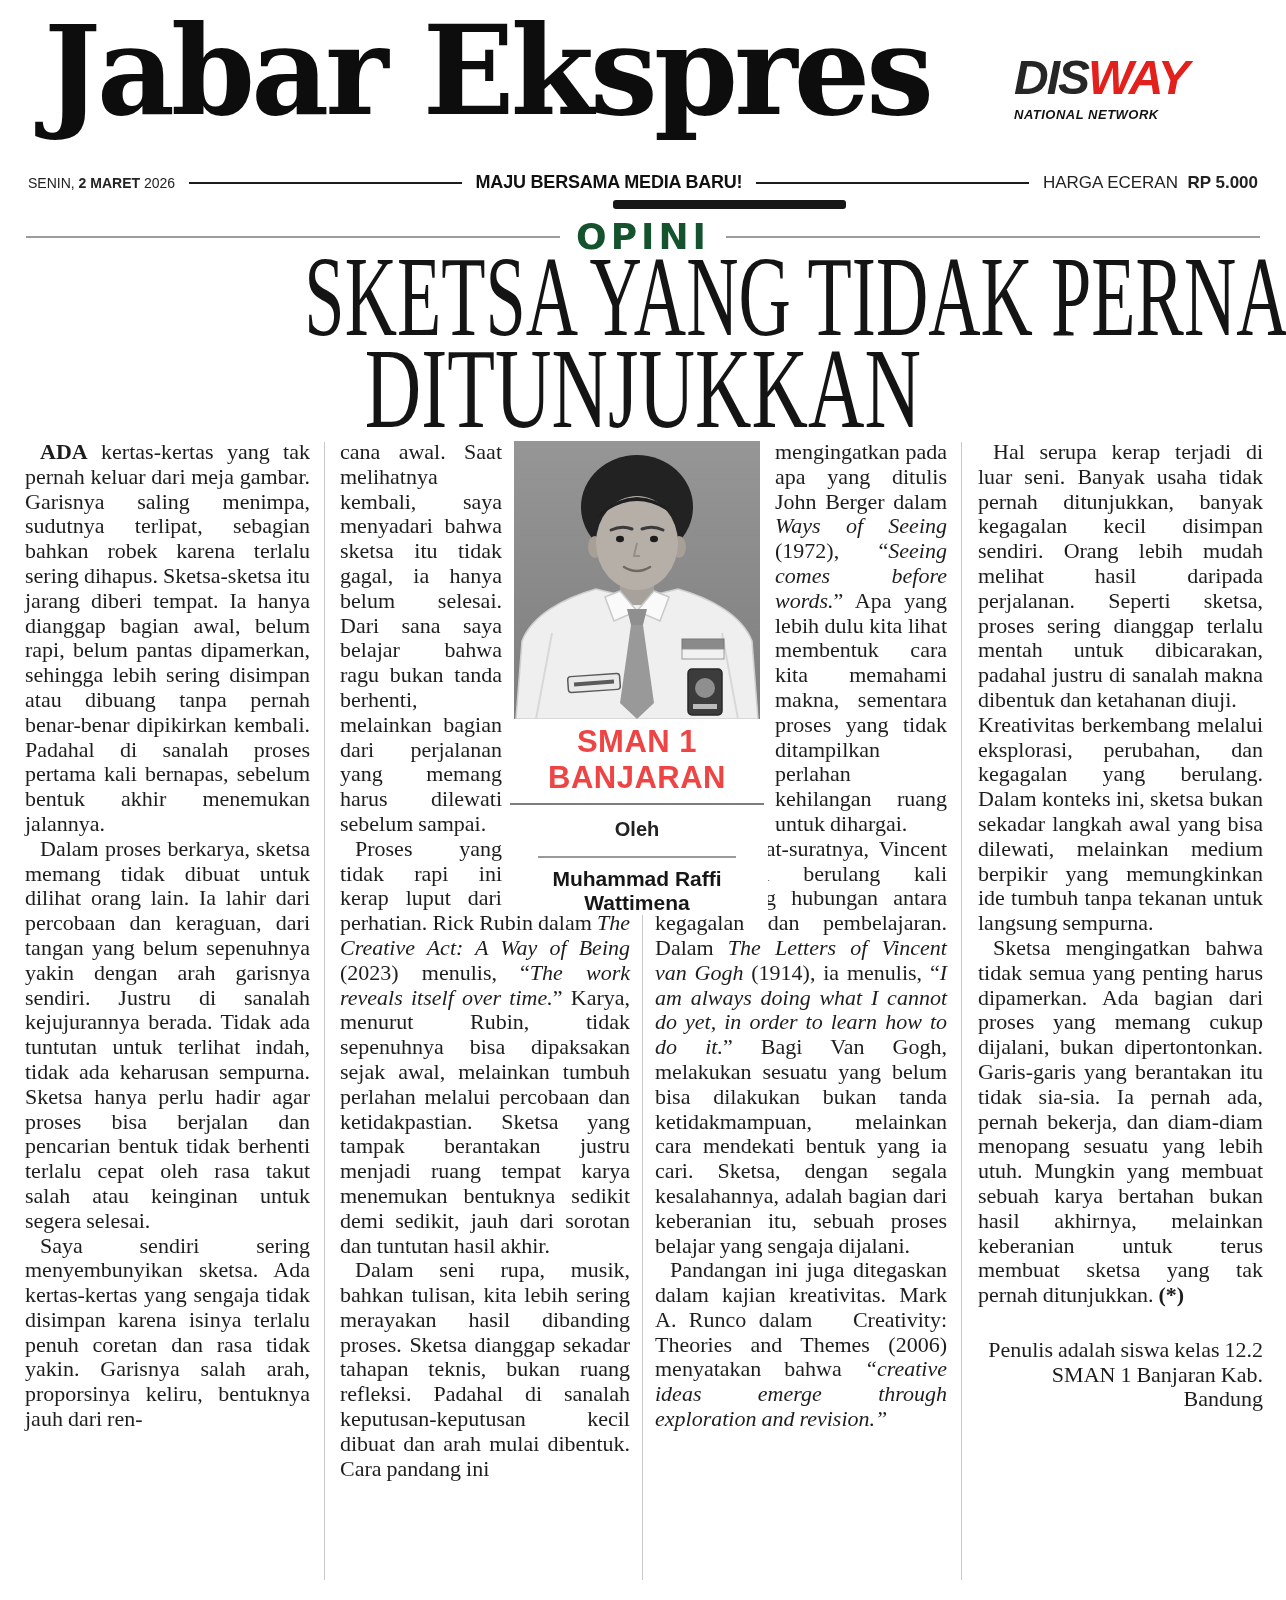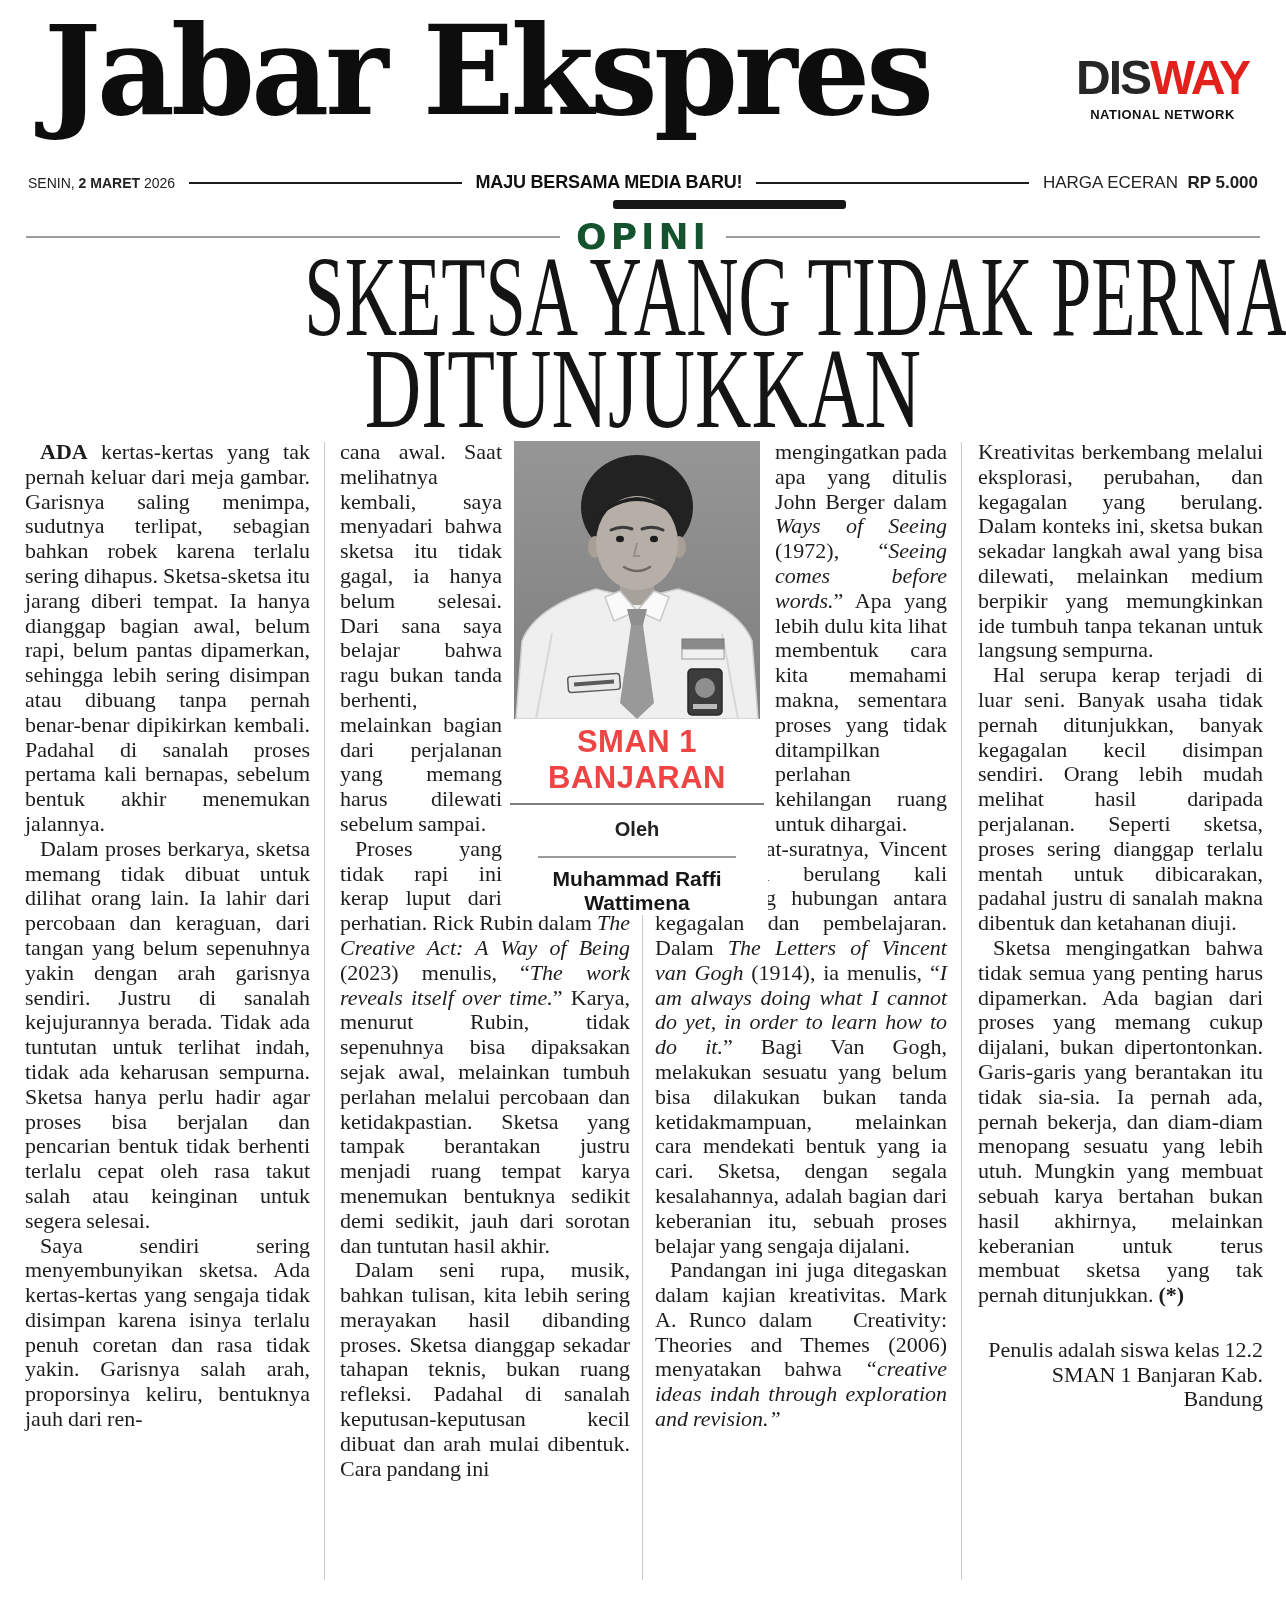--- a/index.html
+++ b/index.html
@@ -3,22 +3,22 @@
 <meta charset="utf-8">
 <style>
   html,body{margin:0;padding:0;background:#e8e8e8;}
   #page{position:relative;width:1286px;height:1600px;background:#ffffff;overflow:hidden;
         font-family:"Liberation Serif","DejaVu Serif",serif;color:#1d1d1d;}
 
   
   .masthead{position:absolute;top:6px;left:44px;font-family:"DejaVu Serif",serif;
             font-weight:bold;font-size:124px;line-height:1.05;letter-spacing:-4px;color:#0d0d0d;
             transform:scaleX(.97);transform-origin:0 0;white-space:nowrap;}
-  .network-logo{position:absolute;top:54px;left:1055px;width:215px;font-family:"Liberation Sans",sans-serif;
-            font-weight:bold;text-align:center;line-height:1;}
+  .network-logo{position:absolute;top:54px;left:1014px;width:215px;font-family:"Liberation Sans",sans-serif;
+            font-style:italic;font-weight:bold;text-align:left;line-height:1;}
   .network-logo .word{font-size:48px;letter-spacing:-2px;white-space:nowrap;}
   .network-logo .sub{font-size:13px;letter-spacing:.5px;margin-top:6px;color:#121212;white-space:nowrap;}
 
   
   .dateline{position:absolute;top:172px;left:28px;right:28px;display:flex;align-items:center;
             font-family:"Liberation Sans",sans-serif;font-size:14px;color:#222;}
   .dateline .rule{flex:1;height:2px;background:#1c1c1c;margin:0 14px;}
   .dateline .slogan{font-weight:bold;font-size:18px;letter-spacing:-.2px;color:#111;}
   .dateline .price{font-size:17px;}
   .dateline b{font-weight:bold;}
@@ -108,26 +108,26 @@
     <div class="wrap-spacer-r"></div>
   <p style="text-indent: 0px;"><span>cana awal. Saat melihatnya kembali, saya menyadari bahwa sketsa itu tidak gagal, ia hanya belum selesai. Dari sana saya belajar bahwa ragu bukan tanda berhenti, melainkan bagian dari perjalanan yang memang harus dilewati sebelum sampai.</span></p>
       <p><span>Proses yang tidak rapi ini kerap luput dari perhatian. Rick Rubin dalam </span><span style="font-style: italic;">The Creative Act: A Way of Being</span><span> (2023) menulis, “</span><span style="font-style: italic;">The work reveals itself over time.</span><span>” Karya, menurut Rubin, tidak sepenuhnya bisa dipaksakan sejak awal, melainkan tumbuh perlahan melalui percobaan dan ketidakpastian. Sketsa yang tampak berantakan justru menjadi ruang tempat karya menemukan bentuknya sedikit demi sedikit, jauh dari sorotan dan tuntutan hasil akhir.</span></p>
       <p><span>Dalam seni rupa, musik, bahkan tulisan, kita lebih sering merayakan hasil dibanding proses. Sketsa dianggap sekadar tahapan teknis, bukan ruang refleksi. Padahal di sanalah keputusan-keputusan kecil dibuat dan arah mulai dibentuk. Cara pandang ini</span></p>
     </div>
 
   <div class="col" id="col3">
     <div class="wrap-spacer-l"></div>
   <p style="text-indent: 0px;"><span>mengingatkan pada apa yang ditulis John Berger dalam </span><span style="font-style: italic;">Ways of Seeing</span><span> (1972), “</span><span style="font-style: italic;">Seeing comes before words.</span><span>” Apa yang lebih dulu kita lihat membentuk cara kita memahami makna, sementara proses yang tidak ditampilkan perlahan kehilangan ruang untuk dihargai.</span></p>
       <p><span>Dalam surat-suratnya, Vincent van Gogh berulang kali menyinggung hubungan antara kegagalan dan pembelajaran. Dalam </span><span style="font-style: italic;">The Letters of Vincent van Gogh</span><span> (1914), ia menulis, “</span><span style="font-style: italic;">I am always doing what I cannot do yet, in order to learn how to do it.</span><span>” Bagi Van Gogh, melakukan sesuatu yang belum bisa dilakukan bukan tanda ketidakmampuan, melainkan cara mendekati bentuk yang ia cari. Sketsa, dengan segala kesalahannya, adalah bagian dari keberanian itu, sebuah proses belajar yang sengaja dijalani.</span></p>
-      <p><span>Pandangan ini juga ditegaskan dalam kajian kreativitas. Mark A. Runco dalam </span><span style=" margin-left: 28px;">Creativity: Theories and Themes</span><span> (2006) menyatakan bahwa </span><span style="font-style: italic;">“creative ideas indah through exploration and revision.”</span></p>
+      <p><span>Pandangan ini juga ditegaskan dalam kajian kreativitas. Mark A. Runco dalam </span><span style=" margin-left: 28px;">Creativity: Theories and Themes</span><span> (2006) menyatakan bahwa </span><span style="font-style: italic;">“creative ideas emerge through exploration and revision.”</span></p>
     </div>
 
   <div class="col" id="col4">
+      <p><span>Hal serupa kerap terjadi di luar seni. Banyak usaha tidak pernah ditunjukkan, banyak kegagalan kecil disimpan sendiri. Orang lebih mudah melihat hasil daripada perjalanan. Seperti sketsa, proses sering dianggap terlalu mentah untuk dibicarakan, padahal justru di sanalah makna dibentuk dan ketahanan diuji.</span></p>
       <p style="text-indent: 0px;"><span>Kreativitas berkembang melalui eksplorasi, perubahan, dan kegagalan yang berulang. Dalam konteks ini, sketsa bukan sekadar langkah awal yang bisa dilewati, melainkan medium berpikir yang memungkinkan ide tumbuh tanpa tekanan untuk langsung sempurna.</span></p>
-      <p><span>Hal serupa kerap terjadi di luar seni. Banyak usaha tidak pernah ditunjukkan, banyak kegagalan kecil disimpan sendiri. Orang lebih mudah melihat hasil daripada perjalanan. Seperti sketsa, proses sering dianggap terlalu mentah untuk dibicarakan, padahal justru di sanalah makna dibentuk dan ketahanan diuji.</span></p>
       <p><span>Sketsa mengingatkan bahwa tidak semua yang penting harus dipamerkan. Ada bagian dari proses yang memang cukup dijalani, bukan dipertontonkan. Garis-garis yang berantakan itu tidak sia-sia. Ia pernah ada, pernah bekerja, dan diam-diam menopang sesuatu yang lebih utuh. Mungkin yang membuat sebuah karya bertahan bukan hasil akhirnya, melainkan keberanian untuk terus membuat sketsa yang tak pernah ditunjukkan. </span><span style="font-weight: bold;">(*)</span></p>
       <p style="text-indent: 0px; text-align: right; margin-top: 30px;"><span style="">Penulis adalah siswa kelas 12.2 SMAN 1 Banjaran Kab. Bandung</span></p>
     </div>
 
   <div class="byline-block">
     <svg width="246" height="278" viewBox="0 0 246 278" aria-hidden="true">
       <defs>
         <linearGradient id="bgGrad" x1="0" y1="0" x2="0" y2="1">
           <stop offset="0" stop-color="#969696"></stop>
             <stop offset="1" stop-color="#7e7e7e"></stop>

